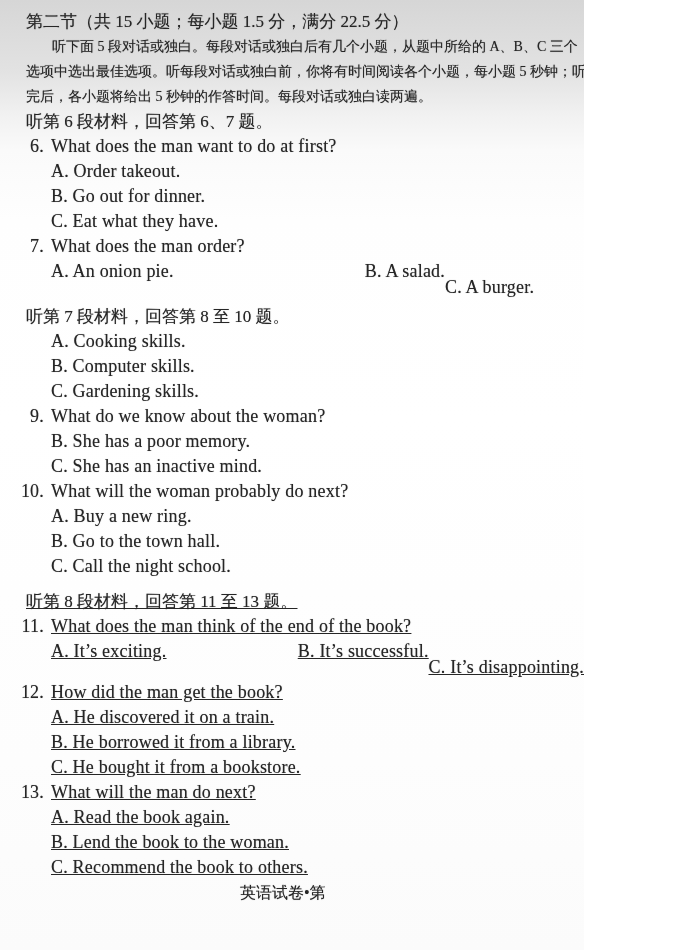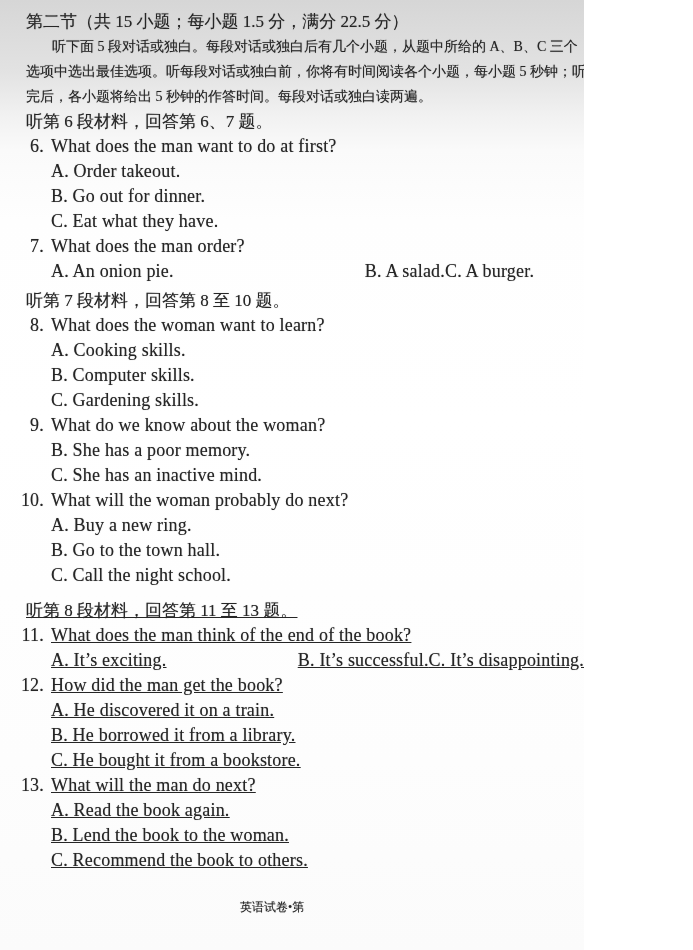--- a/index.html
+++ b/index.html
@@ -35,26 +35,26 @@
 
   
   .qline, .opt, .opt-row { font-size: 18px; letter-spacing: 0.2px; }
   .qnum { display: inline-block; width: 44px; text-align: right; }
   .qstem { margin-left: 7px; }
   .opt { padding-left: 51px; }
 
   .opt-row { display: flex; padding-left: 51px; }
   .opt-row .c1 { width: 189px; }
   .opt-row .c2 { width: 205px; text-align: right; }
-  .opt-row .c3 { flex: 1; }
+  .opt-row .c3 { flex: 1; margin-top: 16px; }
 
   .g2 { margin-top: 4px; }
   .g3 { margin-top: 10px; text-decoration: underline; }
 
-  .footer { margin-top: 22px; padding-left: 240px; font-size: 12px; }
+  .footer { margin-top: 0; padding-left: 240px; font-size: 16px; }
 </style>
 </head>
 <body>
 
 <div class="page">
 
   <div class="line title">第二节（共 15 小题；每小题 1.5 分，满分 22.5 分）</div>
   <div class="line inst inst-first">听下面 5 段对话或独白。每段对话或独白后有几个小题，从题中所给的 A、B、C 三个</div>
   <div class="line inst">选项中选出最佳选项。听每段对话或独白前，你将有时间阅读各个小题，每小题 5 秒钟；听</div>
   <div class="line inst">完后，各小题将给出 5 秒钟的作答时间。每段对话或独白读两遍。</div>
@@ -75,23 +75,20 @@
     <div class="line opt-row">
       <span class="c1">A. An onion pie.</span>
       <span class="c2">B. A salad.</span>
       <span class="c3">C. A burger.</span>
     </div>
   </section>
 
   <section class="group g2">
     <div class="line gh">听第 7 段材料，回答第 8 至 10 题。</div>
 
-    <div class="line qline">
-      <span class="qnum">8.</span><span class="qstem">What does the woman want to learn?</span>
-    </div>
     <div class="line opt">A. Cooking skills.</div>
     <div class="line opt">B. Computer skills.</div>
     <div class="line opt">C. Gardening skills.</div>
 
     <div class="line qline">
       <span class="qnum">9.</span><span class="qstem">What do we know about the woman?</span>
     </div>
     <div class="line opt">B. She has a poor memory.</div>
     <div class="line opt">C. She has an inactive mind.</div>
 

